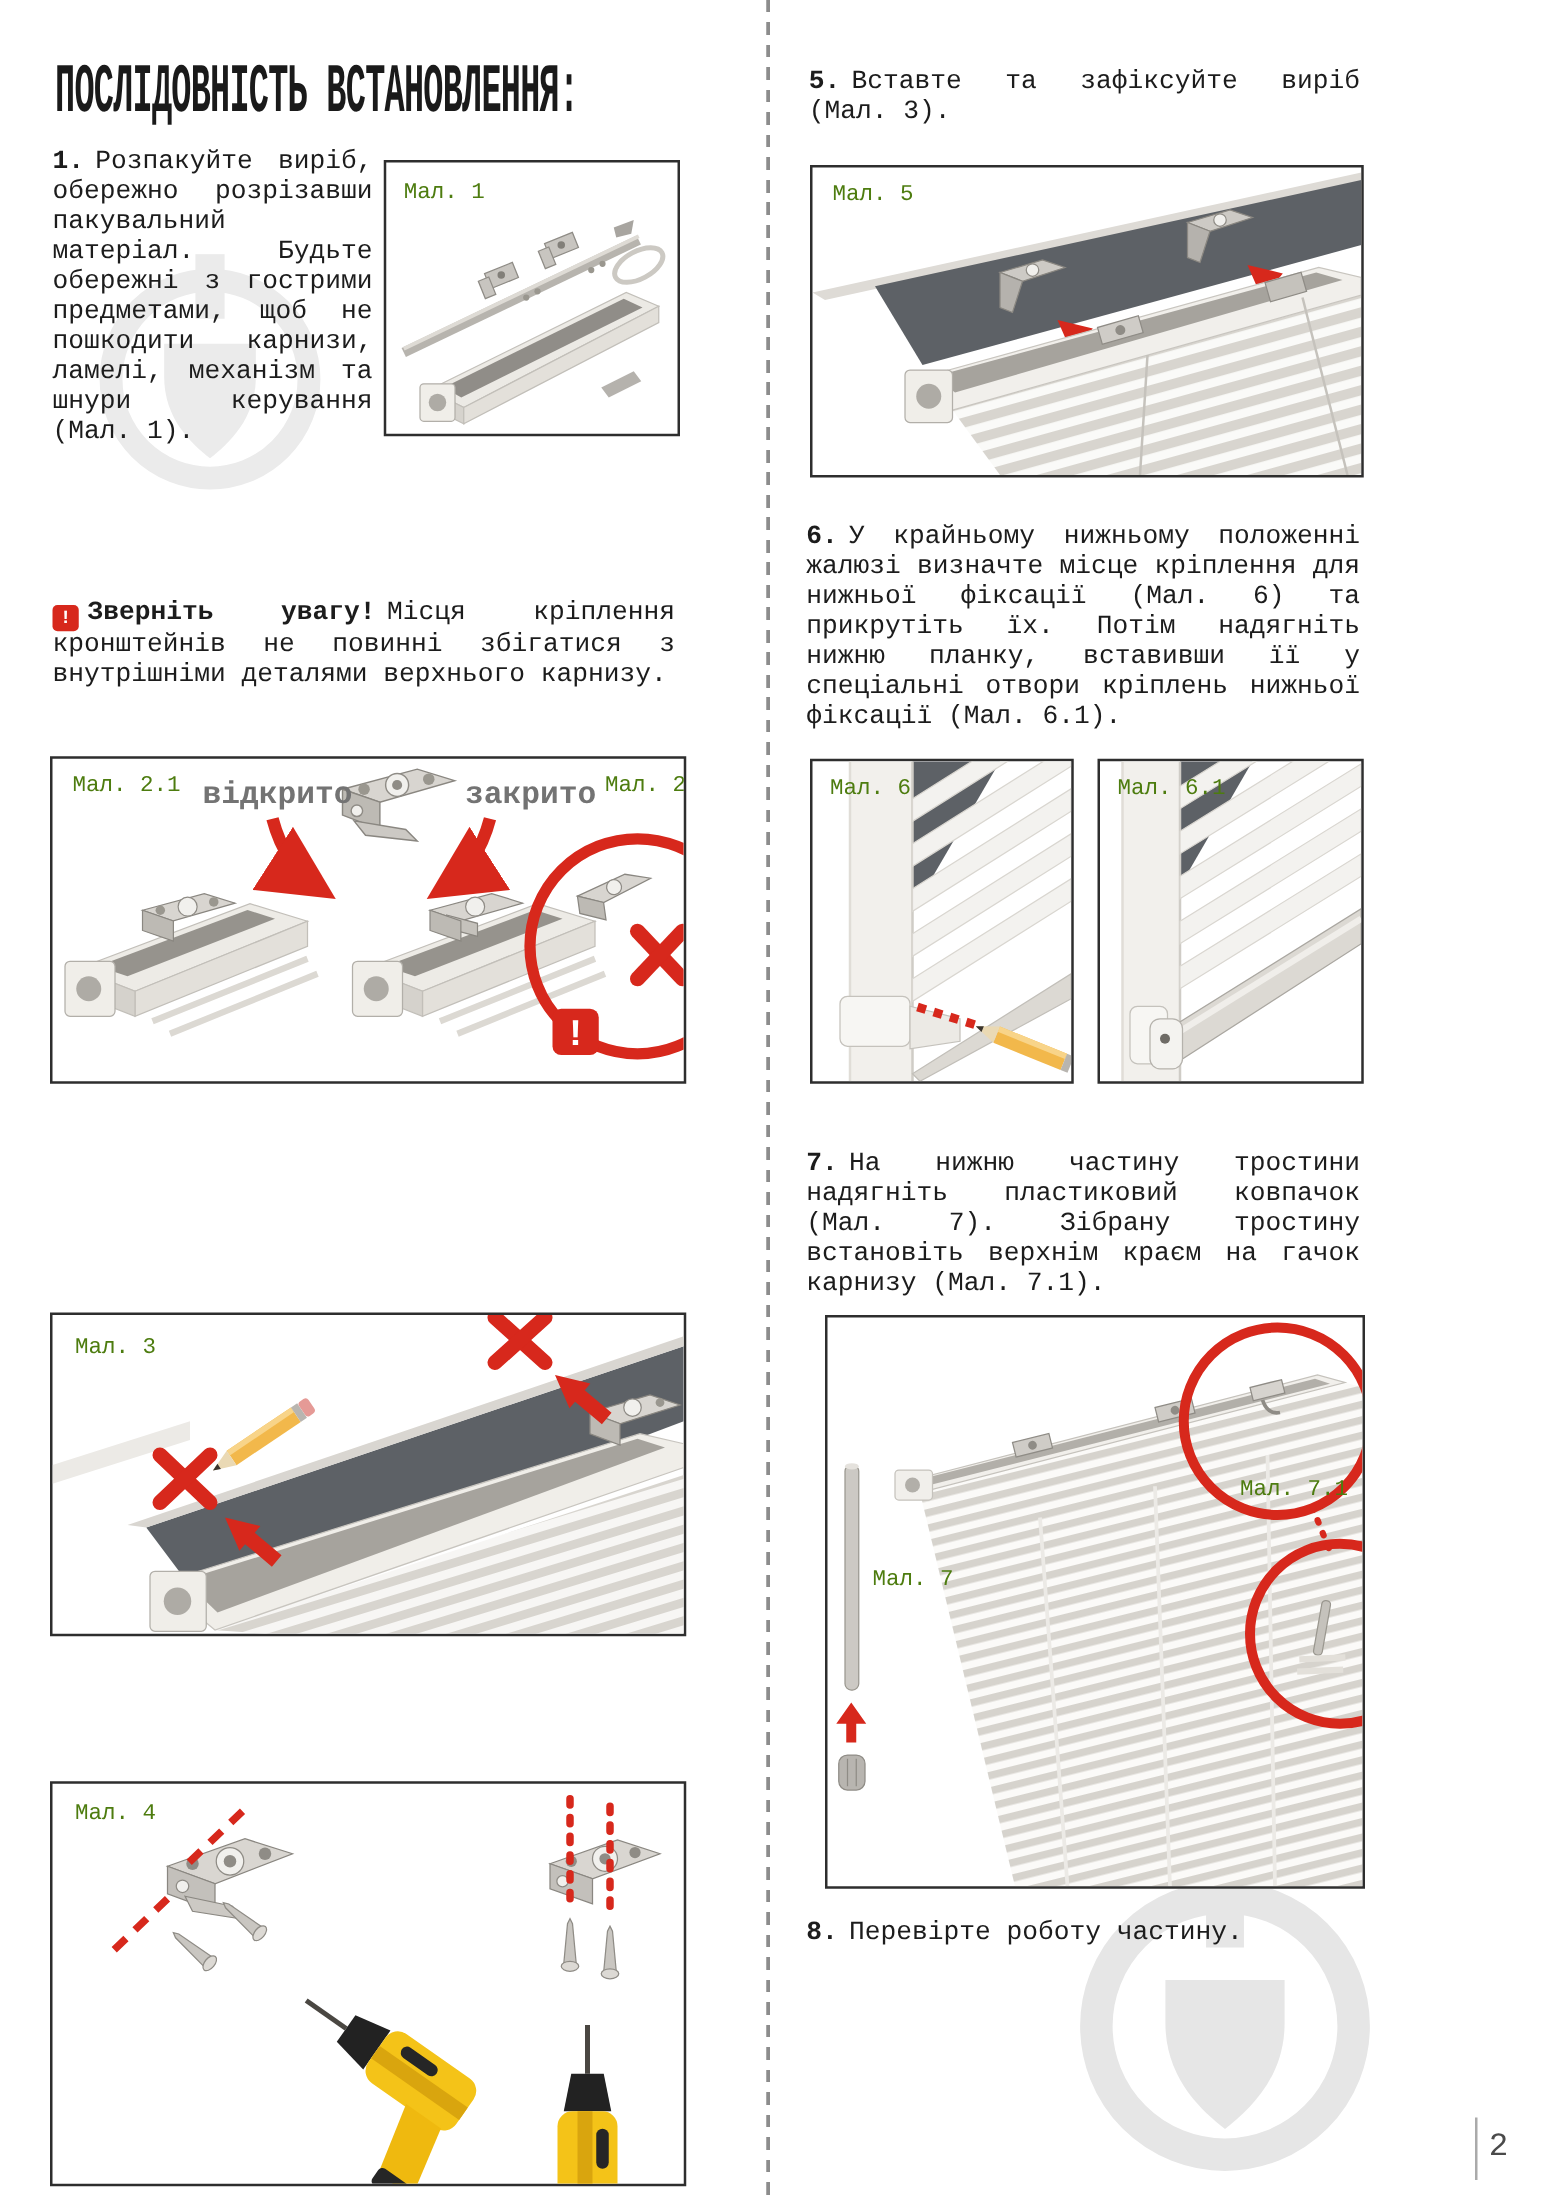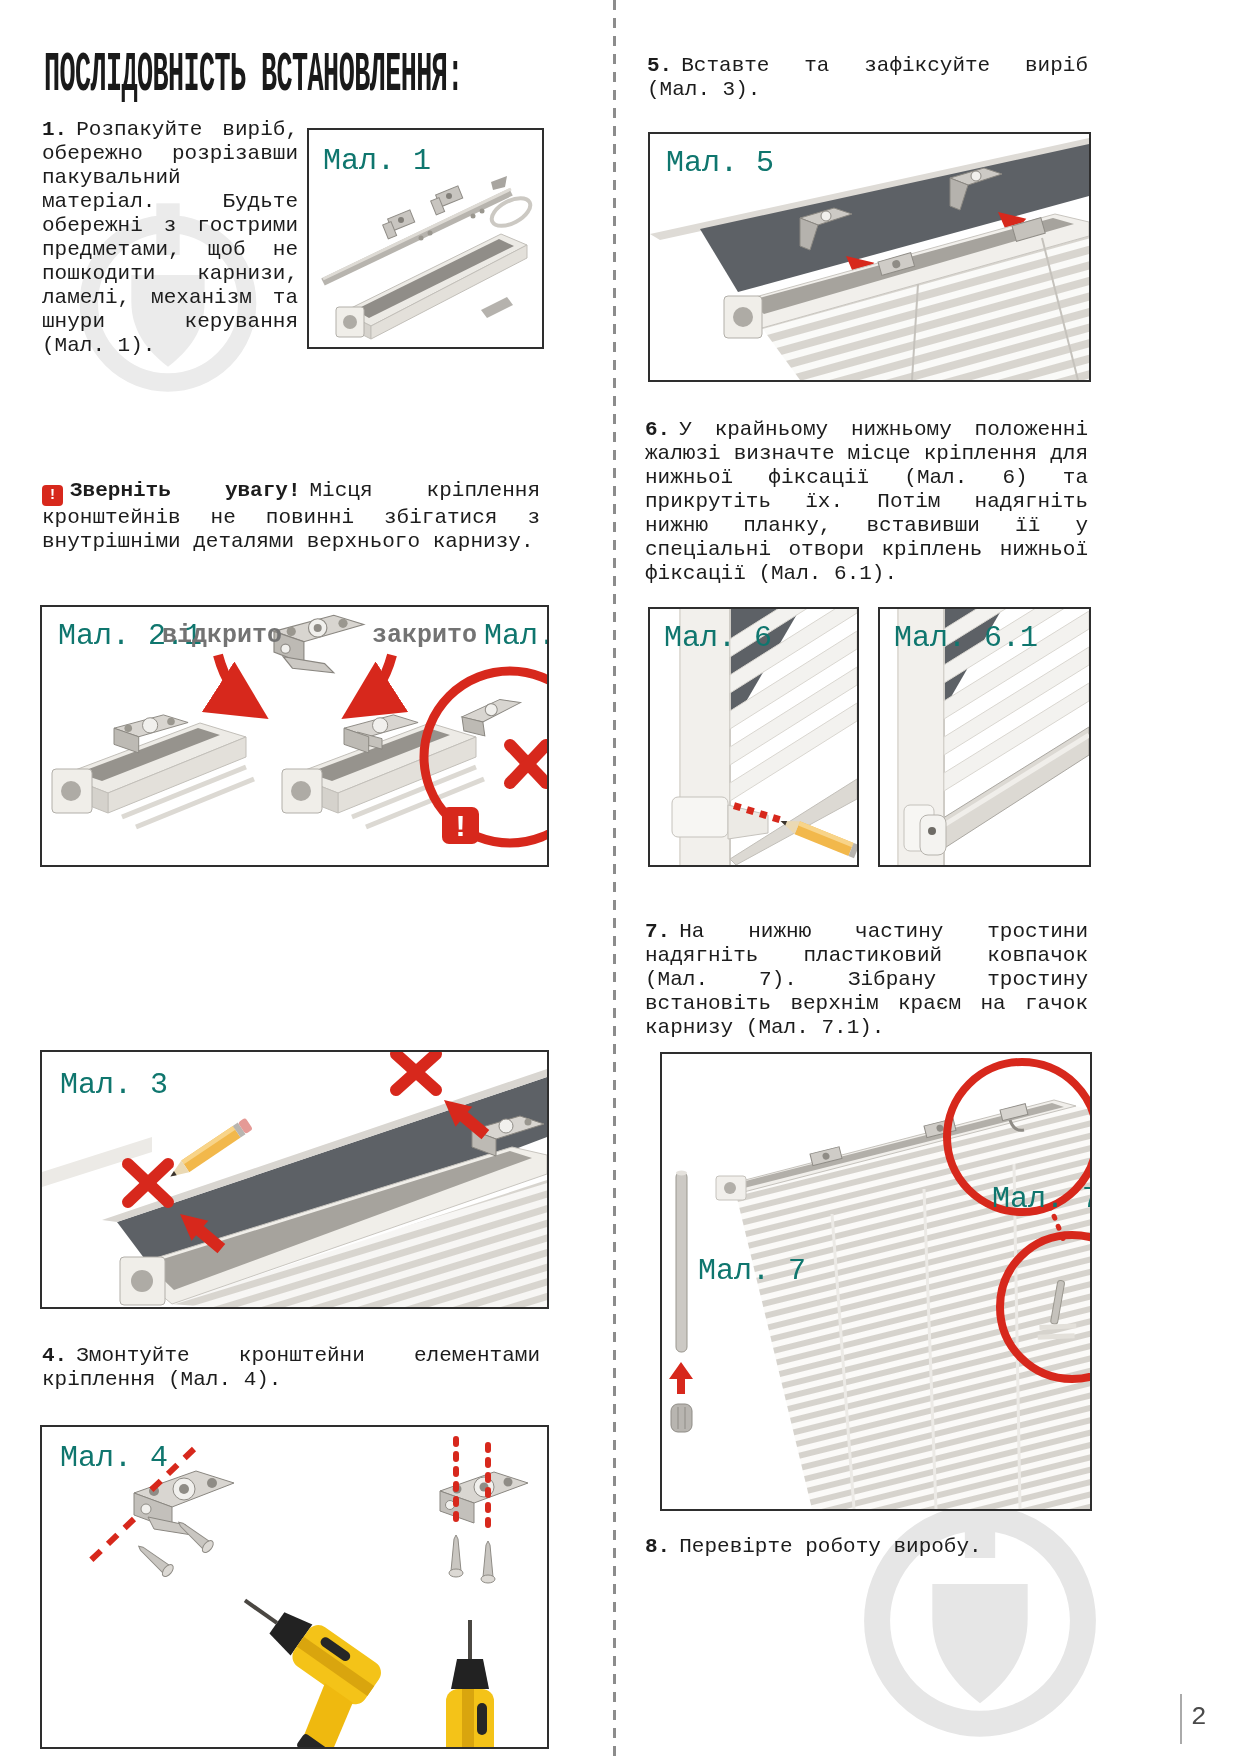--- a/index.html
+++ b/index.html
@@ -10,21 +10,21 @@
   .watermark{position:absolute;z-index:0;}
   .title{position:absolute;left:44px;top:44px;margin:0;font-size:47px;font-weight:700;
     letter-spacing:-1px;white-space:nowrap;transform:scale(0.57,1.18);transform-origin:left top;z-index:2;}
   .step{position:absolute;margin:0;font-size:21px;line-height:24px;text-align:justify;z-index:2;color:#1c1c1c;}
   .step b{font-weight:700;margin-right:9px;}
   .warn-icon{display:inline-block;width:21px;height:21px;border-radius:4px;background:#d7281c;
     color:#fff;font-weight:700;text-align:center;line-height:21px;font-size:15px;margin-right:7px;
     vertical-align:-3px;}
   .fig{position:absolute;border:2px solid #2e2e2e;background:#fff;overflow:hidden;z-index:2;}
   .fig svg{position:absolute;left:0;top:0;width:100%;height:100%;}
-  .figlabel{position:absolute;font-size:30px;color:#0f766e;z-index:3;white-space:nowrap;}
+  .figlabel{position:absolute;font-size:18px;color:#4d7c0f;z-index:3;white-space:nowrap;}
   .red-label{position:absolute;font-size:25px;font-weight:700;color:#737373;z-index:3;white-space:nowrap;}
   .pagenum{position:absolute;left:1180px;top:1694px;z-index:2;display:flex;align-items:flex-start;}
   .pagenum .bar{width:2px;height:50px;background:#aaa;margin-right:9px;}
   .pagenum .num{font-size:26px;color:#4a4a4a;padding-top:8px;}
 </style>
 </head>
 <body>
 
 <div class="page">
 
@@ -206,23 +206,20 @@
             <polygon points="0,0 26,-13 26,-6 54,-6 54,6 26,6 26,13"></polygon>
           </g>
         <g transform="translate(402,48) rotate(40)">
             <polygon points="0,0 26,-13 26,-6 54,-6 54,6 26,6 26,13"></polygon>
           </g>
       </g>
     </svg>
     <span class="figlabel" style="left:18px;top:16px">Мал. 3</span>
   </div>
 
-  <p class="step" style="left:42px;top:1344px;width:498px">
-    <b>4.</b><span>Змонтуйте кронштейни елементами кріплення (Мал. 4).</span>
-  </p>
 
   <div class="fig" style="left:40px;top:1425px;width:505px;height:320px">
     <svg viewBox="0 0 505 320">
 
       <g transform="translate(92,38)">
         <polygon points="0,28 62,6 100,18 38,42" fill="#d9d6d1" stroke="#8a8781"></polygon>
         <circle cx="50" cy="24" r="11" fill="#f1f0ed" stroke="#8f8c86"></circle>
           <circle cx="50" cy="24" r="5" fill="#8f8c86"></circle>
         <circle cx="20" cy="26" r="5" fill="#8f8c86"></circle>
           <circle cx="78" cy="18" r="5" fill="#8f8c86"></circle>
@@ -453,21 +450,21 @@
 
       <circle cx="360" cy="83" r="75" fill="none" stroke="#d7281c" stroke-width="8"></circle>
       <circle cx="410" cy="253" r="72" fill="none" stroke="#d7281c" stroke-width="8"></circle>
       <line x1="388" y1="152" x2="404" y2="192" stroke="#d7281c" stroke-width="5" stroke-dasharray="2 9" stroke-linecap="round"></line>
     </svg>
     <span class="figlabel" style="left:36px;top:200px">Мал. 7</span>
     <span class="figlabel" style="left:330px;top:128px">Мал. 7.1</span>
   </div>
 
   <p class="step" style="left:645px;top:1535px;width:443px">
-    <b>8.</b><span>Перевірте роботу виробу.</span>
+    <b>8.</b><span>Перевірте роботу частину.</span>
   </p>
 
   <div class="pagenum">
     <div class="bar"></div>
     <div class="num">2</div>
   </div>
 
 </div>
 
 </body></html>

